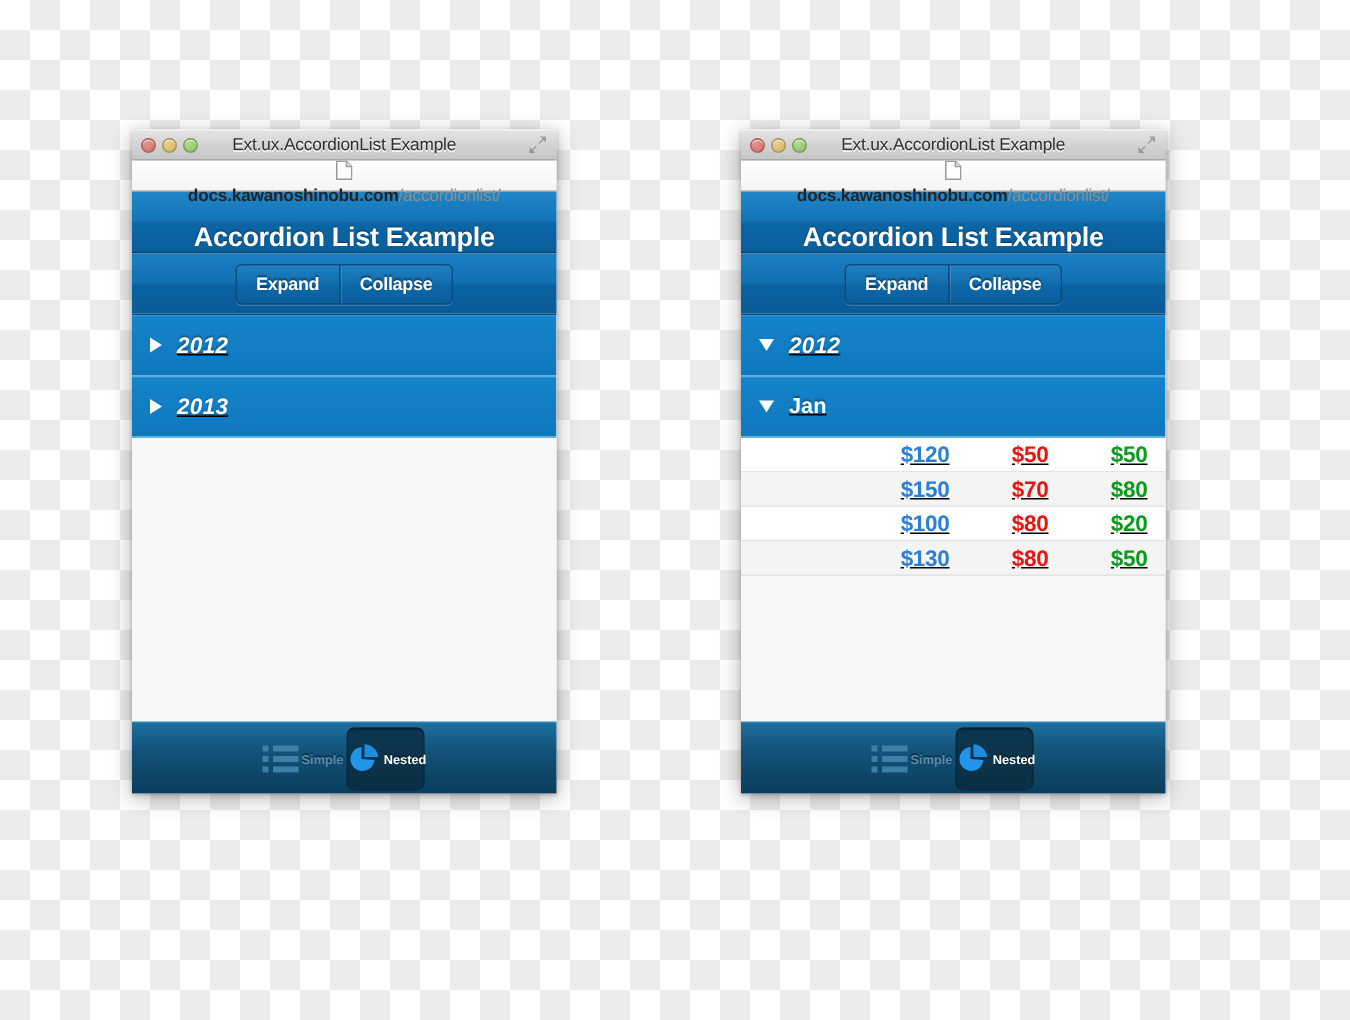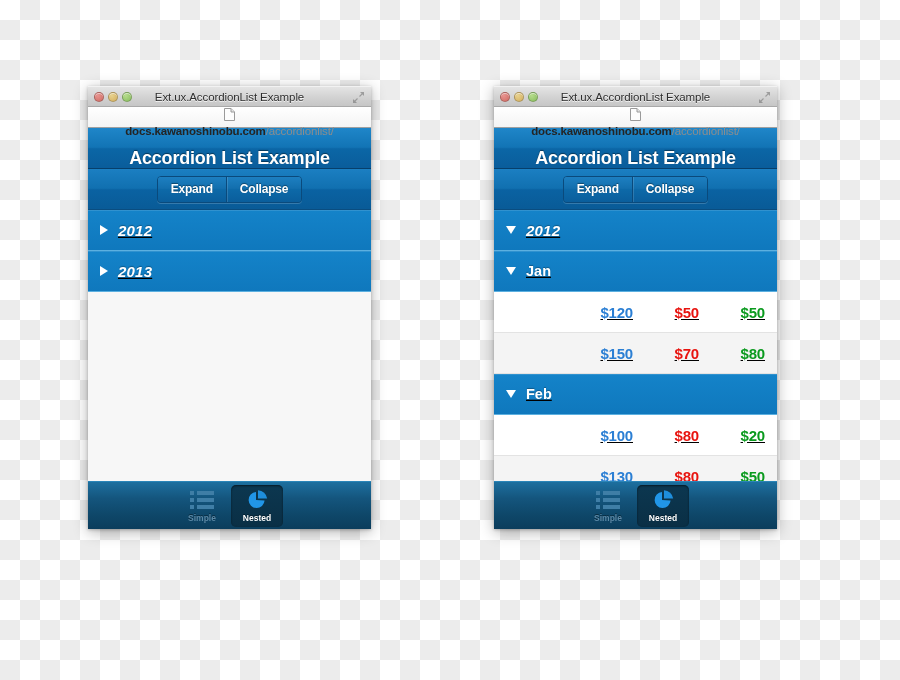--- a/index.html
+++ b/index.html
@@ -160,21 +160,21 @@
     border-top: 5.5px solid transparent;
     border-bottom: 5.5px solid transparent;
   }
   .arrow.down {
     border-top: 8px solid #ffffff;
     border-left: 5.5px solid transparent;
     border-right: 5.5px solid transparent;
   }
 
   .data-row {
-    height: 41px;
+    height: 23px;
     display: flex; align-items: center; justify-content: flex-end;
     background: #ffffff;
     border-bottom: 1px solid #e3e3e3;
     padding-right: 12px;
   }
   .data-row.alt { background: #f4f4f4; }
   .cell {
     font-size: 15px;
     font-weight: bold;
     width: 66px;
@@ -190,21 +190,21 @@
   
   .tabbar {
     height: 48px;
     background: linear-gradient(to bottom, #1d6f9f 0%, #14557d 35%, #0e4769 70%, #0b3d5c 100%);
     border-top: 1px solid #2a85b8;
     display: flex; align-items: center; justify-content: center;
     gap: 3px;
   }
   .tab {
     width: 52px; height: 42px;
-    display: flex; flex-direction: column; align-items: center; justify-content: center;
+    display: flex; flex-direction: row; align-items: center; justify-content: center;
     gap: 2px;
     border-radius: 5px;
     cursor: default;
   }
   .tab.active {
     background: linear-gradient(to bottom, #0c3750 0%, #0a2f45 100%);
     box-shadow: inset 0 1px 2px rgba(0,0,0,0.55);
   }
   .tab-label {
     font-size: 8.5px;
@@ -345,24 +345,20 @@
             <div class="data-row">
               <span class="cell c-blue">$120</span>
               <span class="cell c-red">$50</span>
               <span class="cell c-green">$50</span>
             </div>
             <div class="data-row alt">
               <span class="cell c-blue">$150</span>
               <span class="cell c-red">$70</span>
               <span class="cell c-green">$80</span>
             </div>
-            <div class="grp month">
-              <span class="arrow down"></span>
-              <span class="grp-label">Feb</span>
-            </div>
             <div class="data-row">
               <span class="cell c-blue">$100</span>
               <span class="cell c-red">$80</span>
               <span class="cell c-green">$20</span>
             </div>
             <div class="data-row alt">
               <span class="cell c-blue">$130</span>
               <span class="cell c-red">$80</span>
               <span class="cell c-green">$50</span>
             </div>

